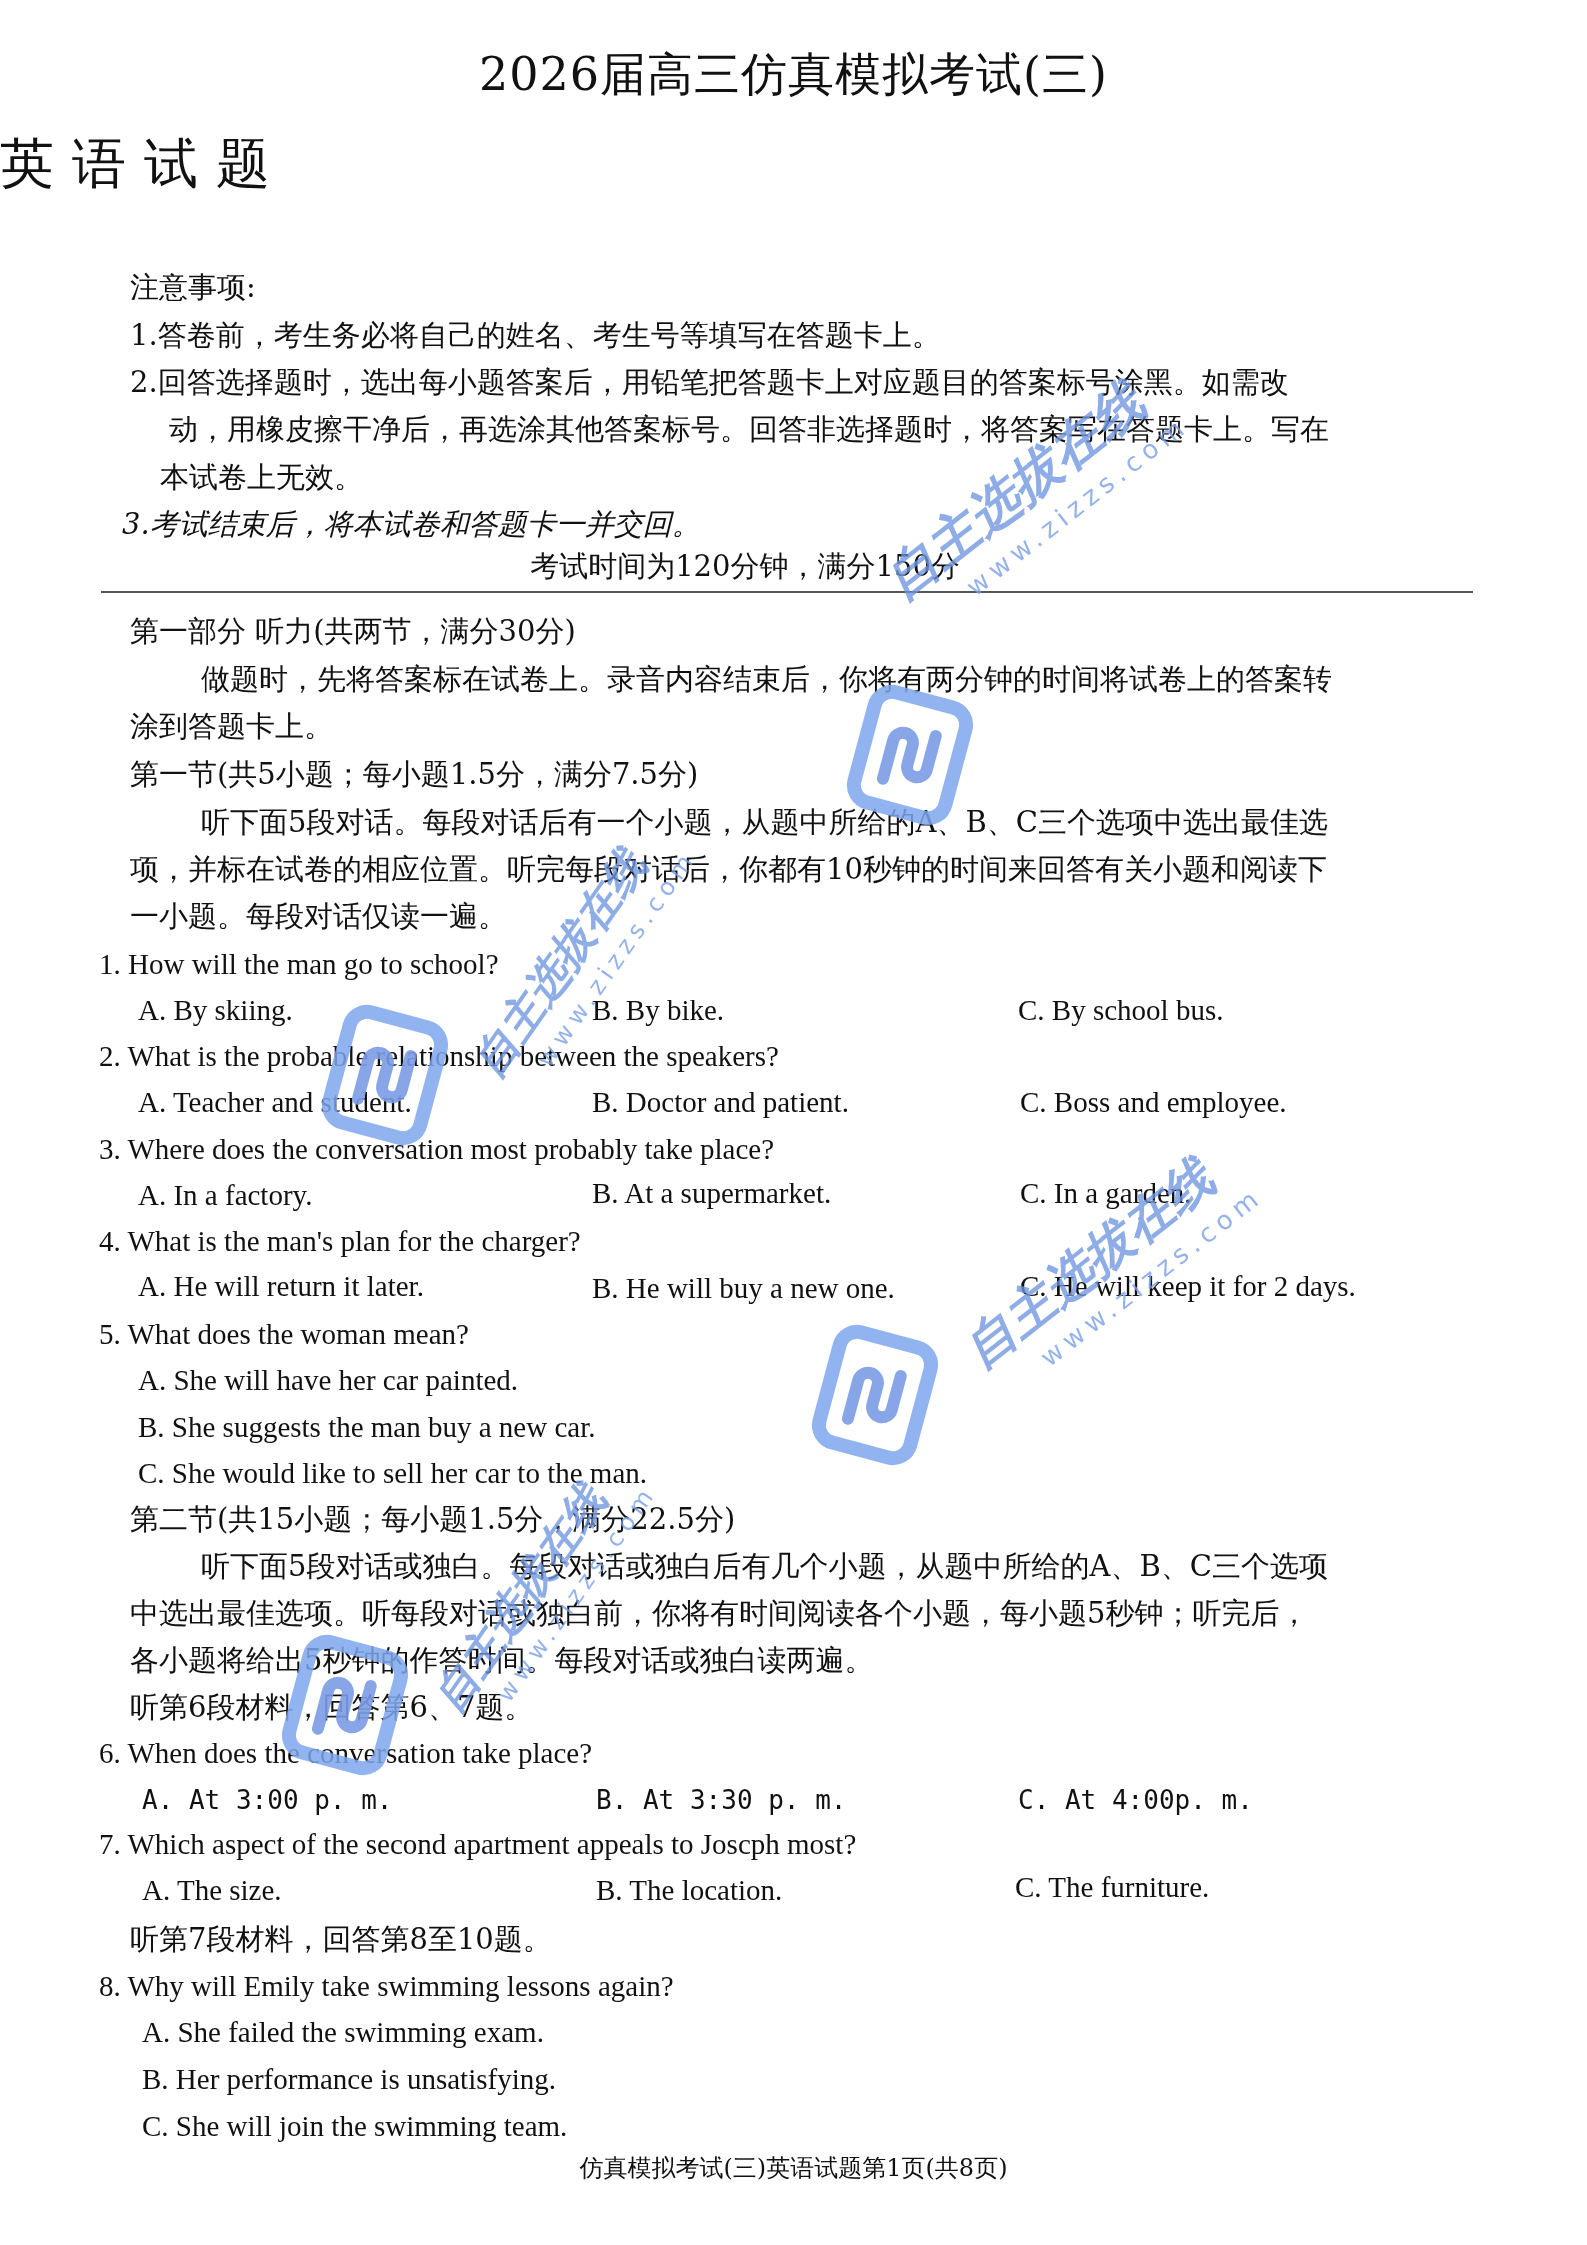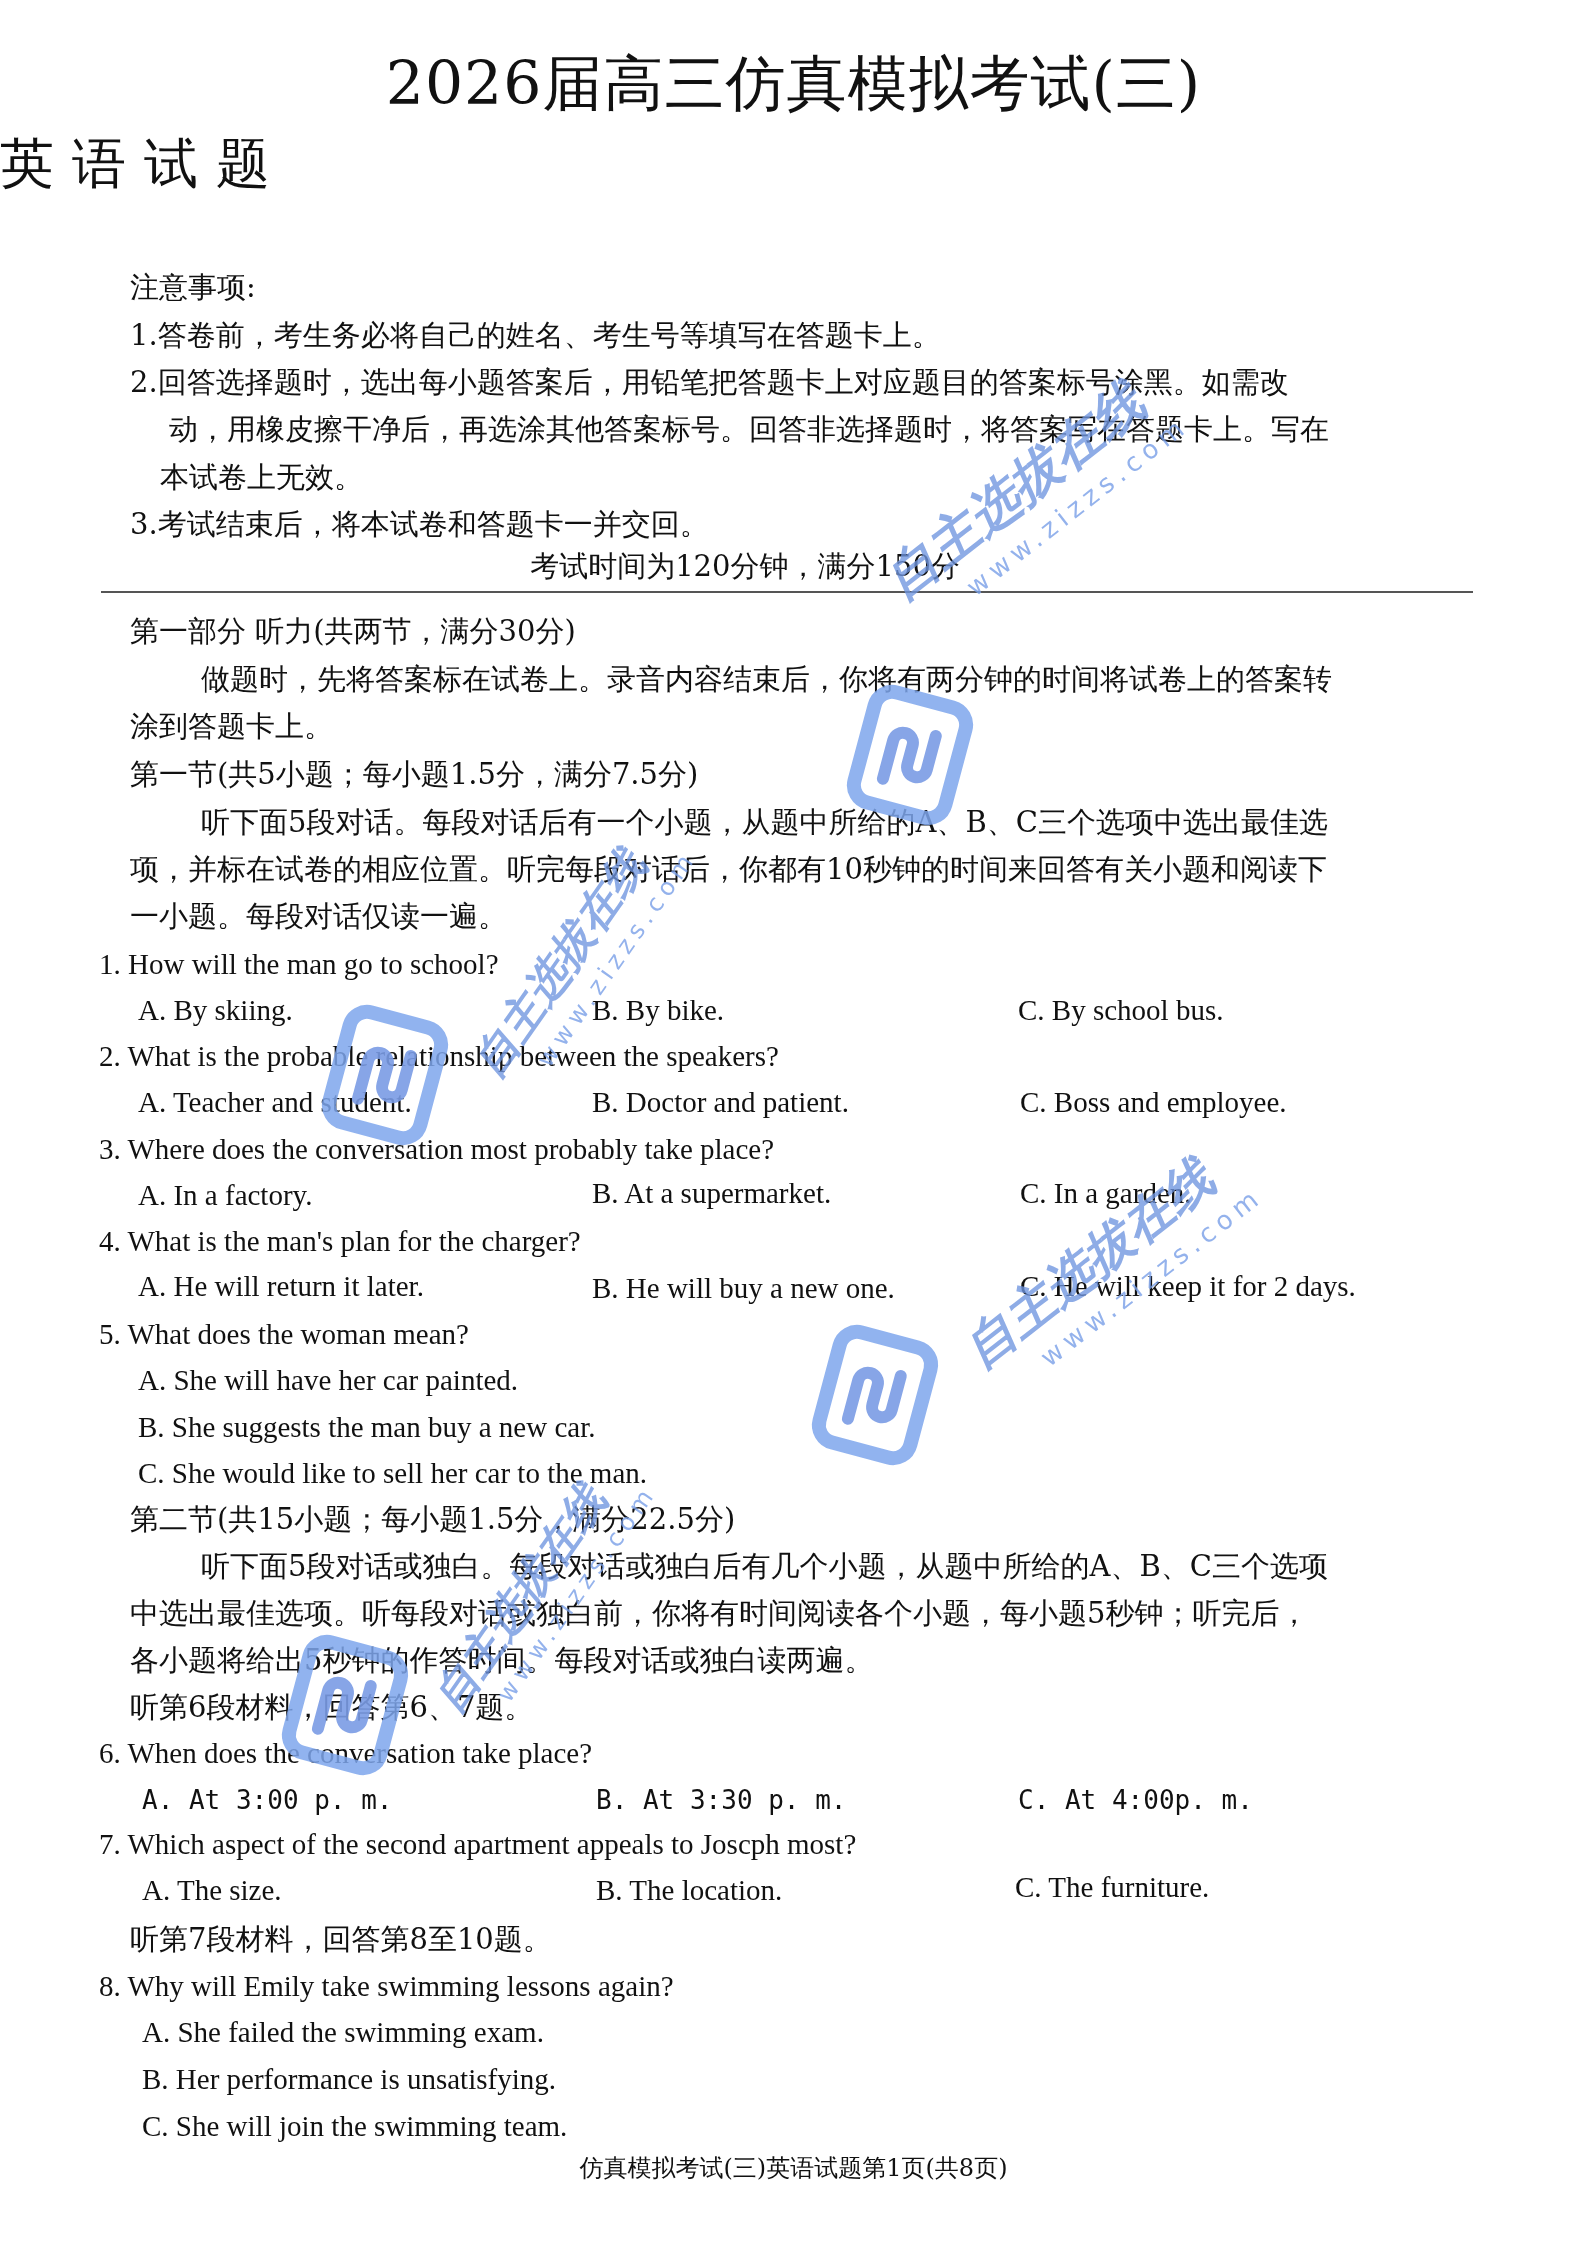--- a/index.html
+++ b/index.html
@@ -1,21 +1,21 @@
 <!DOCTYPE html>
 <html><head>
 <meta charset="utf-8">
 <style>
   html, body { margin: 0; padding: 0; background: #ffffff; }
   body { width: 1587px; height: 2245px; position: relative; overflow: hidden; color: #111; }
   .page { position: absolute; left: 0; top: 0; width: 1587px; height: 2245px; }
   .abs { position: absolute; white-space: nowrap; }
   .serif { font-family: "DejaVu Serif", "Liberation Serif", serif; }
   .en { font-family: "Liberation Serif", "DejaVu Serif", serif; }
-  .title { font-size: 60px; left: 0; width: 1587px; text-align: center; top: 44px; letter-spacing: 1px; }
+  .title { font-size: 46px; left: 0; width: 1587px; text-align: center; top: 44px; letter-spacing: 1px; }
   .subtitle { font-size: 54px; left: 0; width: 1339px; text-align: left; top: 128px; letter-spacing: 18px; }
   .cn { font-size: 29px; margin-left: 31px; }
   .en-q { font-size: 29px; }
   .rule { position: absolute; left: 101px; width: 1372px; top: 591px; height: 2px; background: #555; }
   .footer { font-size: 24px; left: 0; width: 1587px; text-align: center; top: 2140px; }
   .mono-opt { font-family: "DejaVu Sans Mono", "Liberation Mono", monospace; font-size: 26px; }
   .wm { position: absolute; pointer-events: none; }
   .wm-text { color: #6f95e0; opacity: 0.78; font-family: "DejaVu Serif", serif; font-weight: bold; font-style: italic; }
   .wm-url { color: #7aa0e8; opacity: 0.8; font-family: "DejaVu Sans", sans-serif; letter-spacing: 6px; }
   .wm-logo { width: 110px; height: 130px; }
@@ -26,21 +26,21 @@
 <div class="page">
 
   <div class="abs title serif">2026届高三仿真模拟考试(三)</div>
   <div class="abs subtitle serif">英语试题</div>
 
   <div class="abs cn serif" style="left:99px; top:268px;">注意事项:</div>
   <div class="abs cn serif" style="left:99px; top:316px;">1.答卷前，考生务必将自己的姓名、考生号等填写在答题卡上。</div>
   <div class="abs cn serif" style="left:99px; top:363px;">2.回答选择题时，选出每小题答案后，用铅笔把答题卡上对应题目的答案标号涂黑。如需改</div>
   <div class="abs cn serif" style="left:138px; top:410px;">动，用橡皮擦干净后，再选涂其他答案标号。回答非选择题时，将答案写在答题卡上。写在</div>
   <div class="abs cn serif" style="left:129px; top:458px;">本试卷上无效。</div>
-  <div class="abs cn serif" style="left:99px; top:505px;">3.考试结束后，将本试卷和答题卡一并交回。</div>
+  <div class="abs cn serif" style="left:91px; top:505px;font-style:italic;">3.考试结束后，将本试卷和答题卡一并交回。</div>
   <div class="abs cn serif" style="left:0; width:1428px; text-align:center; top:547px;">考试时间为120分钟，满分150分</div>
 
   <div class="rule"></div>
 
   <div class="abs cn serif" style="left:99px; top:612px;">第一部分  听力(共两节，满分30分)</div>
   <div class="abs cn serif" style="left:170px; top:660px;">做题时，先将答案标在试卷上。录音内容结束后，你将有两分钟的时间将试卷上的答案转</div>
   <div class="abs cn serif" style="left:99px; top:707px;">涂到答题卡上。</div>
 
   <div class="abs cn serif" style="left:99px; top:755px;">第一节(共5小题；每小题1.5分，满分7.5分)</div>
   <div class="abs cn serif" style="left:170px; top:803px;">听下面5段对话。每段对话后有一个小题，从题中所给的A、B、C三个选项中选出最佳选</div>

